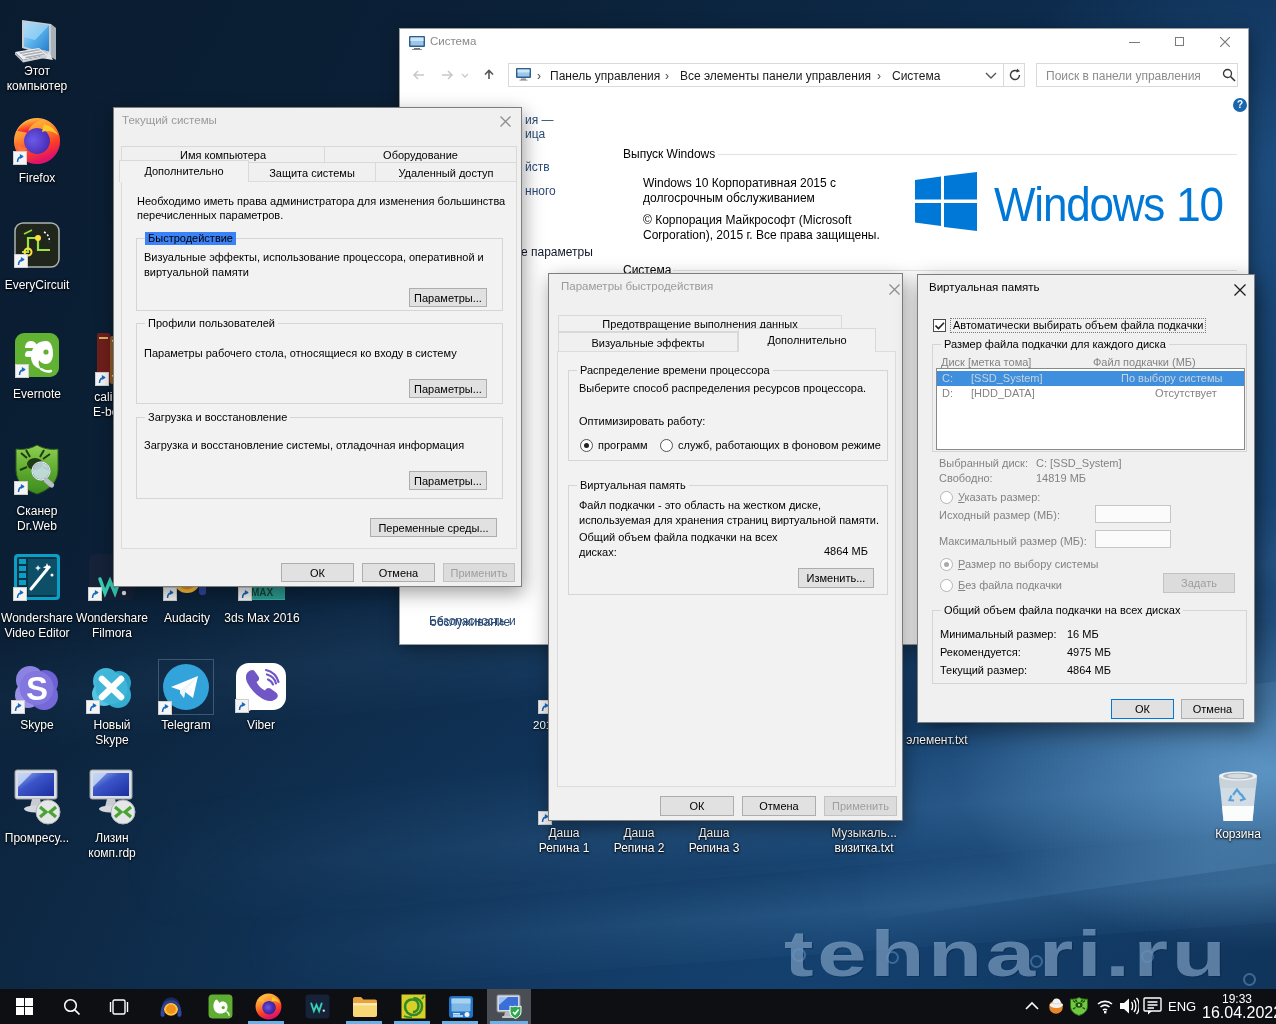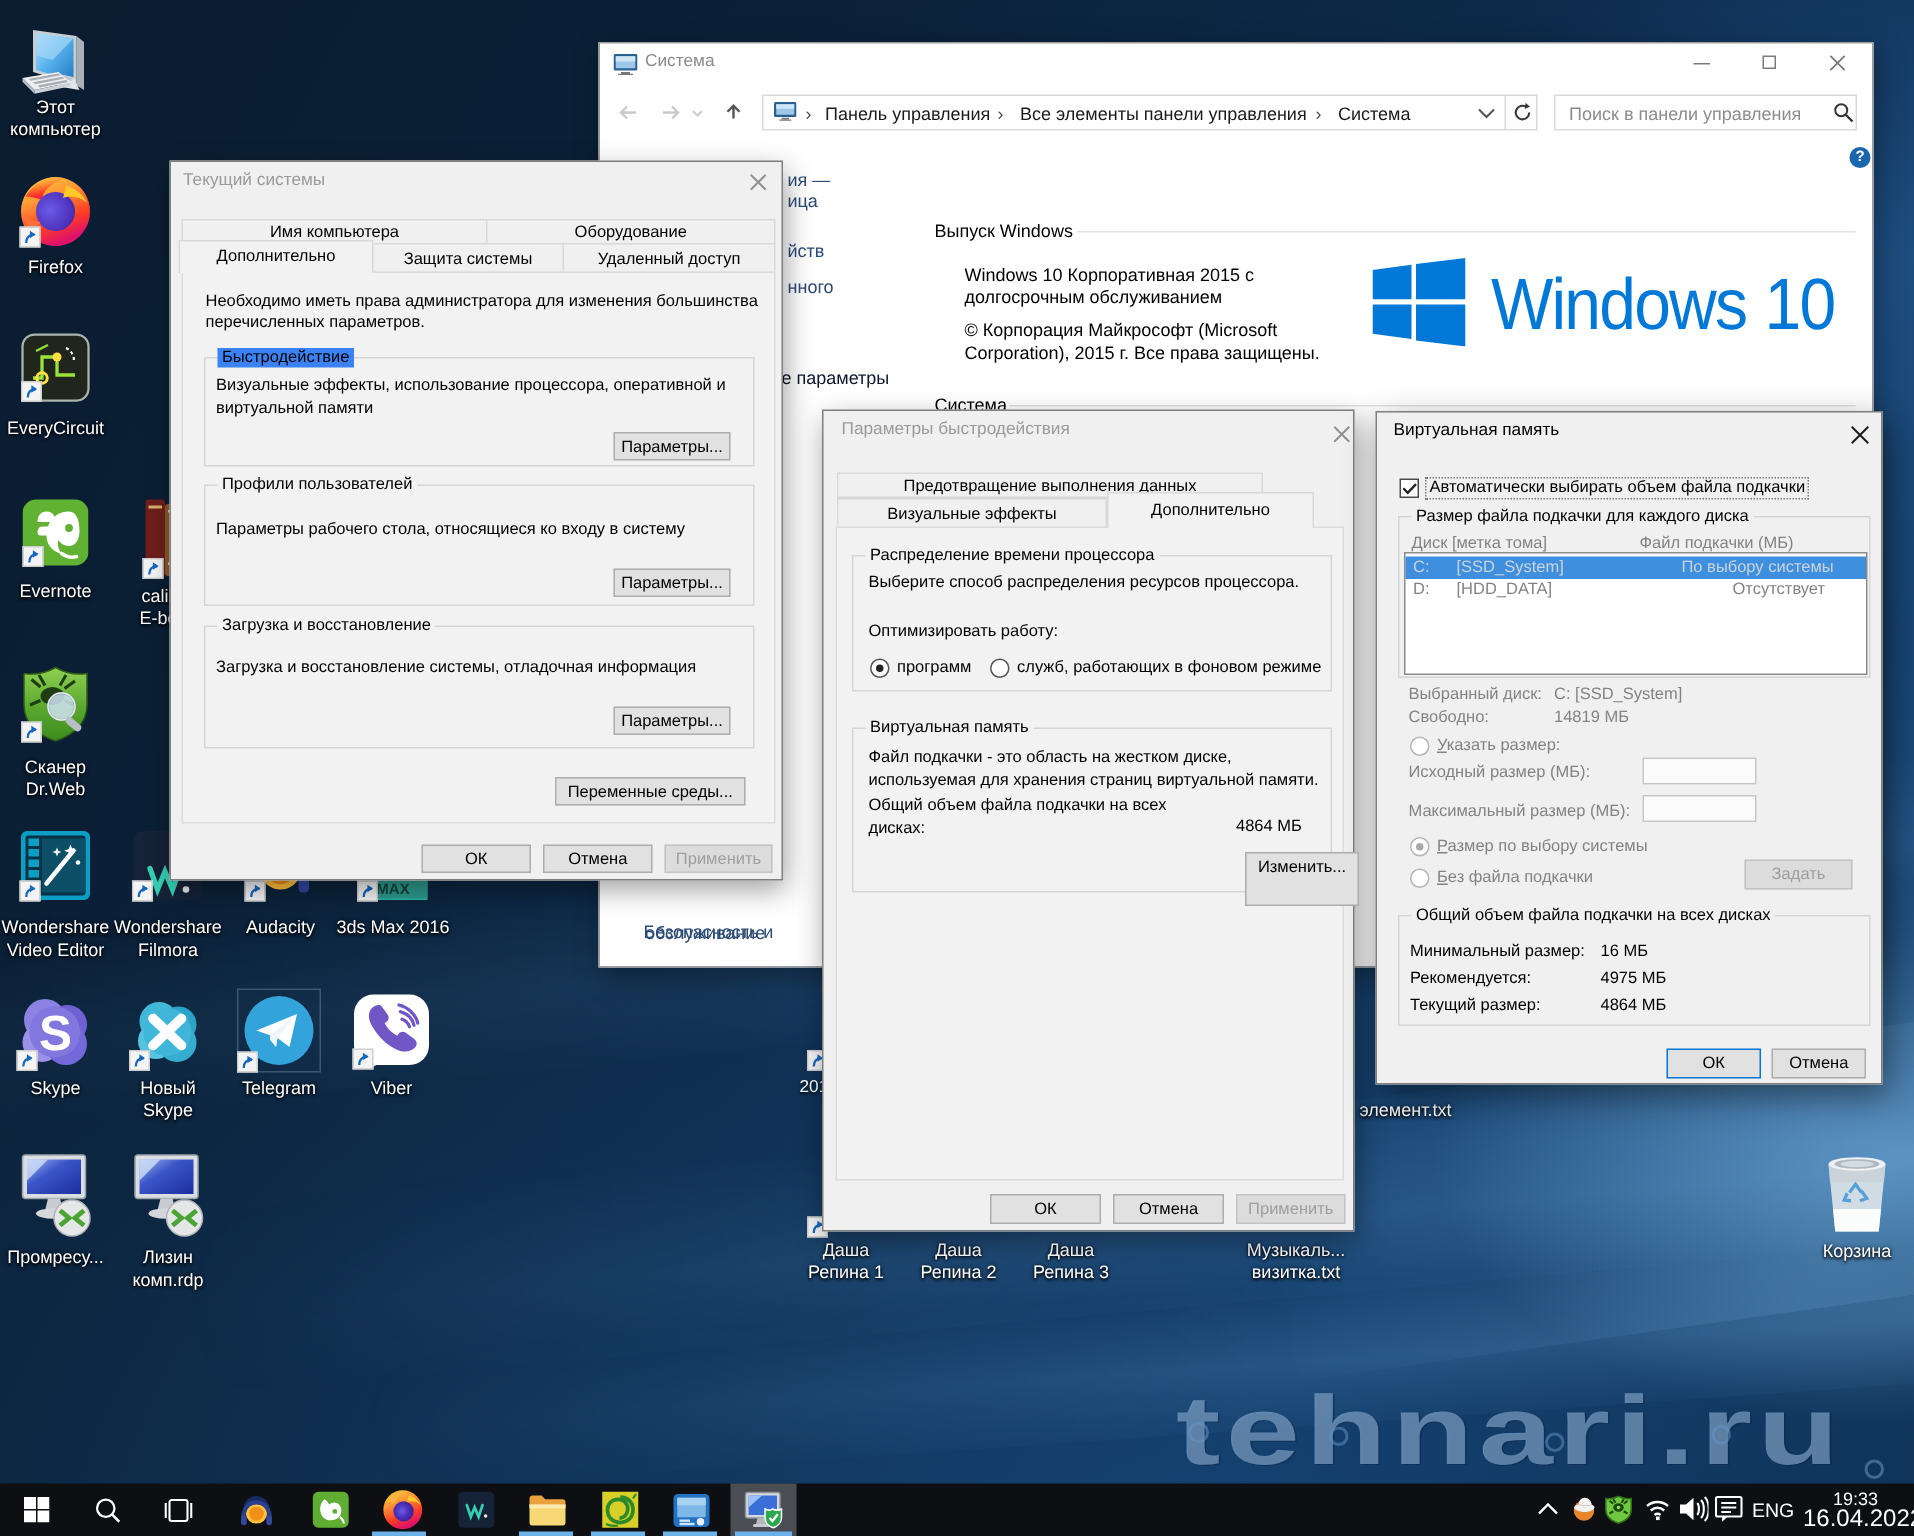--- a/index.html
+++ b/index.html
@@ -731,21 +731,21 @@
  <div class="radio" style="left:111px;top:165px;z-index:3;"></div>
  <div class="t" style="left:129px;top:165px;z-index:3;">служб, работающих в фоновом режиме</div>
  <div class="grp" style="left:19px;top:211px;width:320px;height:110px;z-index:3;">
       <b style="background:#f2f2f2;">Виртуальная память</b>
     </div>
  <div class="t" style="left:30px;top:225px;z-index:3;">Файл подкачки - это область на жестком диске,</div>
  <div class="t" style="left:30px;top:240px;z-index:3;">используемая для хранения страниц виртуальной памяти.</div>
  <div class="t" style="left:30px;top:257px;z-index:3;">Общий объем файла подкачки на всех</div>
  <div class="t" style="left:30px;top:272px;z-index:3;">дисках:</div>
  <div class="t" style="left:275px;top:271px;z-index:3;">4864 МБ</div>
- <div class="btn" style="left:249px;top:294px;width:76px;height:36px;line-height:19px;z-index:3;margin-left:32px;">Изменить...</div>
+ <div class="btn" style="left:249px;top:294px;width:76px;height:20px;line-height:19px;z-index:3;">Изменить...</div>
  <div class="btn" style="left:111px;top:522px;width:74px;height:20px;line-height:19px;">ОК</div>
  <div class="btn" style="left:193px;top:522px;width:74px;height:20px;line-height:19px;">Отмена</div>
  <div class="btn dis" style="left:275px;top:522px;width:73px;height:20px;line-height:19px;">Применить</div>
 </div>
 
 <div id="vmem" class="win" style="left:917px;top:274px;width:338px;height:449px;box-shadow:3px 8px 22px rgba(0,0,0,.45);">
  <div class="ttl" style="left:11px;color:#000;">Виртуальная память</div>
  <svg class="abs" style="left:316px;top:9px;" width="12" height="12" viewBox="0 0 12 12">
       <path d="M0.5 0.5 L11.5 11.5 M11.5 0.5 L0.5 11.5" stroke="#1a1a1a" stroke-width="1.3"></path>
     </svg>

